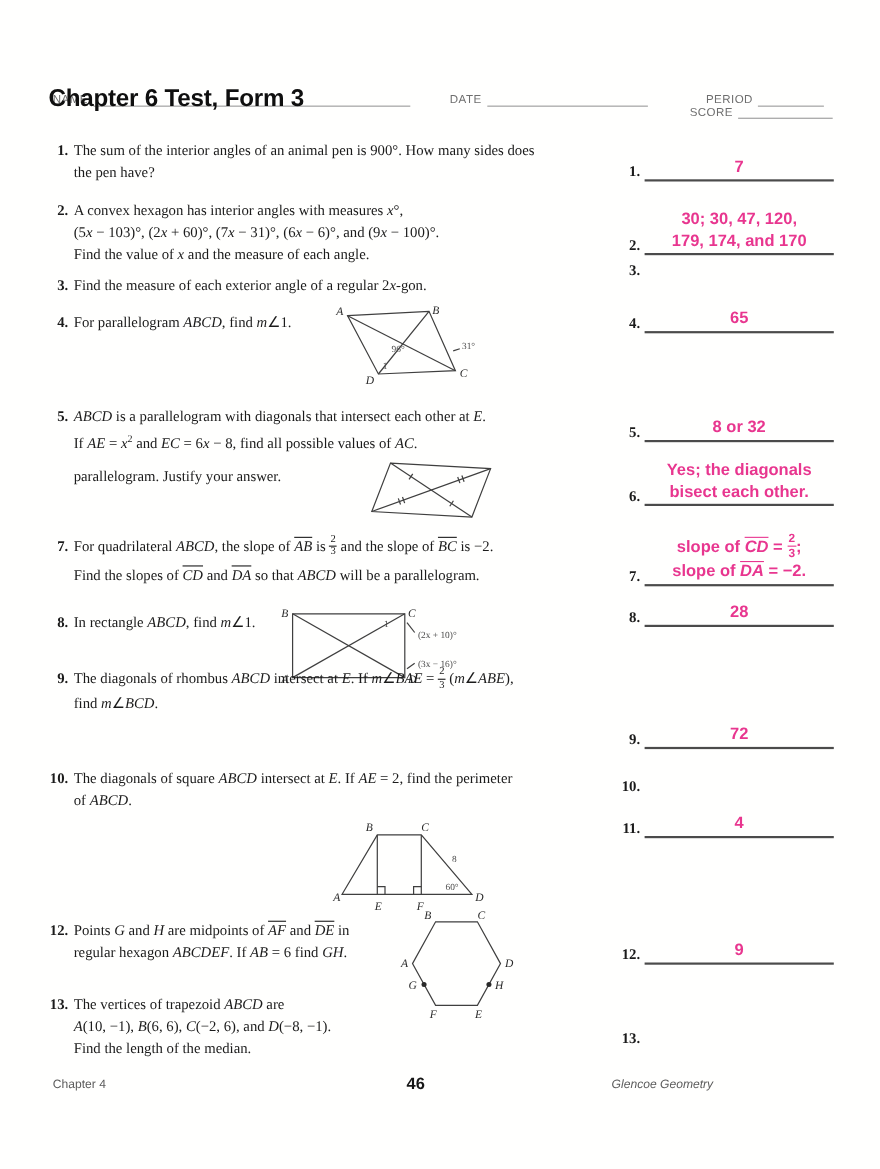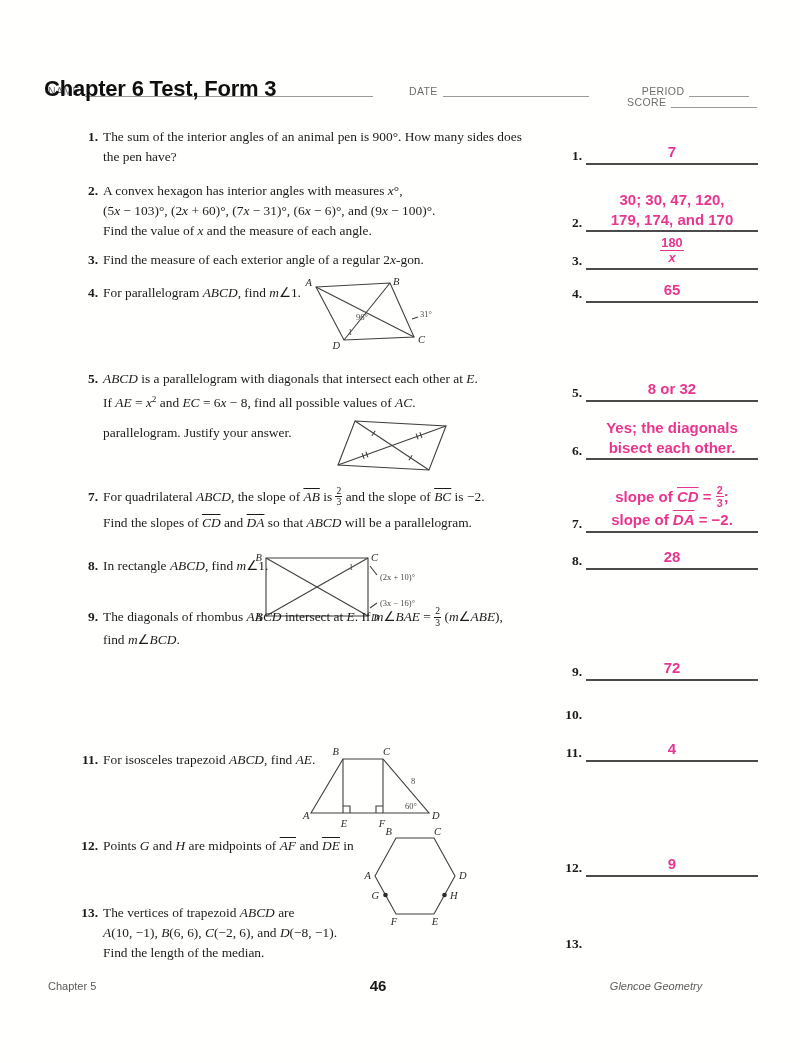--- a/index.html
+++ b/index.html
@@ -13,21 +13,21 @@
   .hline{display:inline-block;border-bottom:1.5px solid #9a9a9a;height:11px;}
   .w-name{width:288px;margin-right:36px;}
   .w-date{width:146px;margin-right:53px;}
   .w-period{width:60px;}
   .title{position:absolute;left:44px;top:76px;margin:0;font-family:"Liberation Sans",sans-serif;
          font-weight:bold;font-size:22px;color:#0f0f0f;letter-spacing:-.2px;}
   .score{position:absolute;left:627px;top:96px;display:flex;align-items:flex-end;}
   .w-score{width:86px;}
   
   .q{position:absolute;left:40px;width:518px;font-size:13.4px;line-height:20px;}
-  .ql{white-space:nowrap;margin-left:36px;}
+  .ql{white-space:nowrap;}
   .qnum{display:inline-block;width:22px;text-align:right;font-weight:bold;margin-right:5px;}
   .cont{padding-left:27px;}
   .tall .ql{line-height:26px;}
   
   .ans{position:absolute;left:556px;width:202px;display:flex;align-items:flex-end;column-gap:4px;}
   .anum{font-weight:bold;font-size:13.5px;width:26px;text-align:right;line-height:17px;padding-bottom:1px;}
   .aline{flex:1;border-bottom:2px solid #4b4b4b;text-align:center;padding-bottom:1px;}
   .pink{font-family:"Liberation Sans",sans-serif;font-weight:bold;font-size:15px;line-height:19.5px;color:var(--pink,#e8368f);}
   
   .ov{text-decoration:overline;}
@@ -40,21 +40,21 @@
   sup{font-size:.68em;}
   
   .fig{position:absolute;overflow:visible;}
   .fig path,.fig line,.fig polyline{stroke:#3f3f3f;stroke-width:1.1;fill:none;}
   .fig text{font-family:"Liberation Serif",serif;font-style:italic;font-size:10.5px;fill:#2a2a2a;stroke:none;}
   .fig .ang{font-size:8.5px;font-style:normal;fill:#4a4a4a;}
   .fig .dot{fill:#2a2a2a;stroke:none;}
   
   .foot-left{position:absolute;top:980px;left:48px;font-family:"Liberation Sans",sans-serif;font-size:11px;color:#5c5c5c;}
   .foot-center{position:absolute;top:977px;left:338px;width:80px;text-align:center;font-family:"Liberation Sans",sans-serif;font-size:15px;font-weight:bold;color:#161616;}
-  .foot-right{position:absolute;top:980px;left:556px;width:200px;text-align:center;font-family:"Liberation Sans",sans-serif;font-style:italic;font-size:11px;color:#5c5c5c;}
+  .foot-right{position:absolute;top:980px;left:556px;width:200px;text-align:left;font-family:"Liberation Sans",sans-serif;font-style:italic;font-size:11px;color:#5c5c5c;}
 </style>
 </head>
 <body>
 
 <div class="page">
 
   <div class="topline">
     <span class="hlabel">NAME</span>
     <span class="hline w-name"></span>
     <span class="hlabel">DATE</span>
@@ -92,26 +92,20 @@
       <div class="pink">30; 30, 47, 120,</div>
       <div class="pink">179, 174, and 170</div>
     </div>
   </div>
 
   <div class="q" style="top:250px">
     <div class="ql"><span class="qnum">3.</span><span>Find the measure of each exterior angle of a regular 2<i>x</i>-gon.</span></div>
   </div>
   <div class="ans" style="top:237px">
     <span class="anum">3.</span>
-    <div class="aline">
-      <div class="pink"><span class="fr frbig">
-            <span class="n">180</span>
-            <span class="d"><i>x</i></span>
-          </span></div>
-    </div>
   </div>
 
   <div class="q" style="top:283px">
     <div class="ql"><span class="qnum">4.</span><span>For parallelogram <i>ABCD</i>, find <i>m</i>∠1.</span></div>
   </div>
   <svg class="fig" style="left:300px;top:277px" width="145" height="76" viewBox="0 0 145 76">
     <path d="M16 10 L90 6 L114 60 L44 63 Z"></path>
     <path d="M16 10 L114 60"></path>
     <path d="M90 6 L44 63"></path>
     <line x1="112" y1="42" x2="118" y2="40"></line>
@@ -212,27 +206,28 @@
           </span> (<i>m</i>∠<i>ABE</i>),</span></div>
     <div class="ql cont">find <i>m</i>∠<i>BCD</i>.</div>
   </div>
   <div class="ans" style="top:658px">
     <span class="anum">9.</span>
     <div class="aline">
       <div class="pink">72</div>
     </div>
   </div>
 
+  <div class="q" style="top:698px">
+    <div class="ql"><span class="qnum">10.</span><span>The diagonals of square <i>ABCD</i> intersect at <i>E</i>. If <i>AE</i> = 2, find the perimeter</span></div>
+    <div class="ql cont">of <i>ABCD</i>.</div>
+  </div>
   <div class="ans" style="top:706px">
     <span class="anum">10.</span>
   </div>
 
-  <div class="q" style="top:750px">
-    <div class="ql"><span class="qnum">11.</span><span>For isosceles trapezoid <i>ABCD</i>, find <i>AE</i>.</span></div>
-  </div>
   <svg class="fig" style="left:303px;top:745px" width="135" height="86" viewBox="0 0 135 86">
     <path d="M8 68 L40 14 L80 14 L126 68 Z"></path>
     <path d="M40 14 L40 68"></path>
     <path d="M80 14 L80 68"></path>
     <polyline points="47,68 47,61 40,61"></polyline>
     <polyline points="73,68 73,61 80,61"></polyline>
     <text x="36" y="10" text-anchor="end">B</text>
     <text x="80" y="10">C</text>
     <text x="0" y="74">A</text>
     <text x="129" y="74">D</text>
@@ -243,20 +238,21 @@
   </svg>
   <div class="ans" style="top:739px">
     <span class="anum">11.</span>
     <div class="aline">
       <div class="pink">4</div>
     </div>
   </div>
 
   <div class="q" style="top:836px">
     <div class="ql"><span class="qnum">12.</span><span>Points <i>G</i> and <i>H</i> are midpoints of <span class="ov"><i>AF</i></span> and <span class="ov"><i>DE</i></span> in</span></div>
+    <div class="ql cont">regular hexagon <i>ABCDEF</i>. If <i>AB</i> = 6 find <i>GH</i>.</div>
   </div>
   <svg class="fig" style="left:366px;top:828px" width="102" height="98" viewBox="0 0 102 98">
     <path d="M9 48 L30 10 L68 10 L89 48 L68 86 L30 86 Z"></path>
     <circle class="dot" cx="19.5" cy="67" r="2.3"></circle>
     <circle class="dot" cx="78.5" cy="67" r="2.3"></circle>
     <text x="26" y="7" text-anchor="end">B</text>
     <text x="68" y="7">C</text>
     <text x="5" y="51" text-anchor="end">A</text>
     <text x="93" y="51">D</text>
     <text x="13" y="71" text-anchor="end">G</text>
@@ -273,17 +269,17 @@
 
   <div class="q" style="top:903px">
     <div class="ql"><span class="qnum">13.</span><span>The vertices of trapezoid <i>ABCD</i> are</span></div>
     <div class="ql cont"><i>A</i>(10, −1), <i>B</i>(6, 6), <i>C</i>(−2, 6), and <i>D</i>(−8, −1).</div>
     <div class="ql cont">Find the length of the median.</div>
   </div>
   <div class="ans" style="top:935px">
     <span class="anum">13.</span>
   </div>
 
-  <div class="foot-left">Chapter 5</div>
+  <div class="foot-left">Chapter 4</div>
   <div class="foot-center">46</div>
   <div class="foot-right">Glencoe Geometry</div>
 
 </div>
 
 </body></html>

